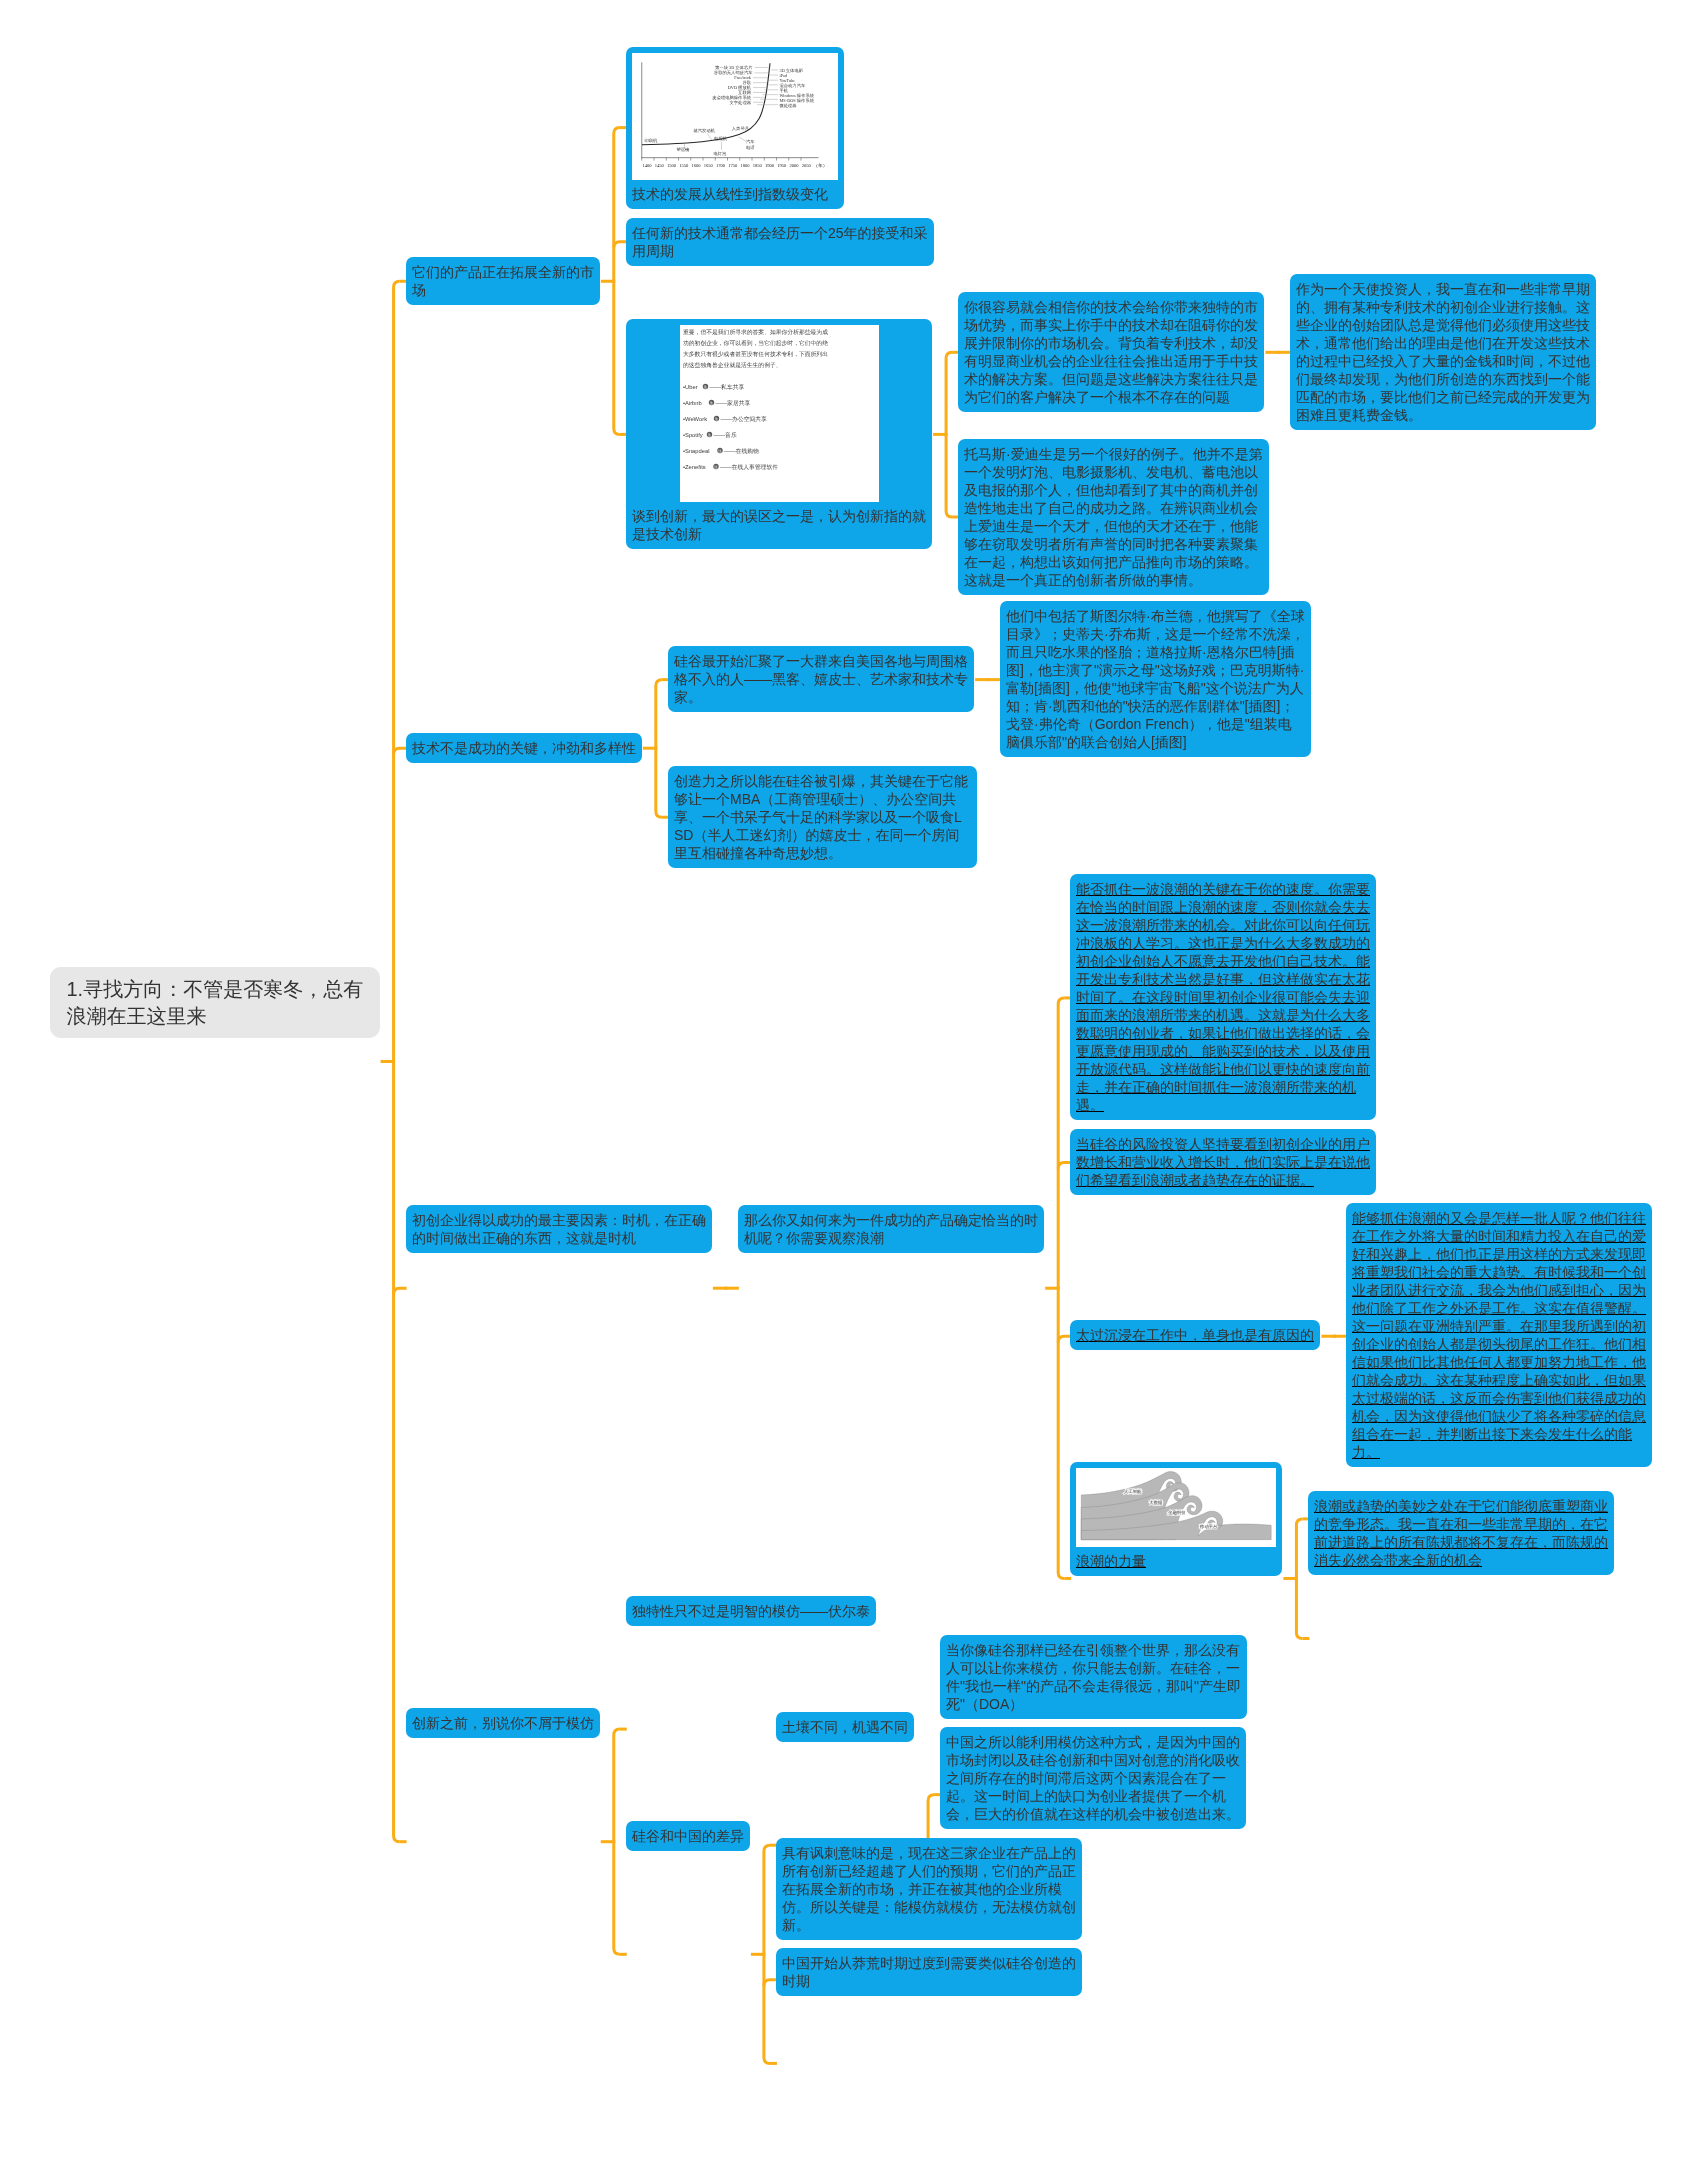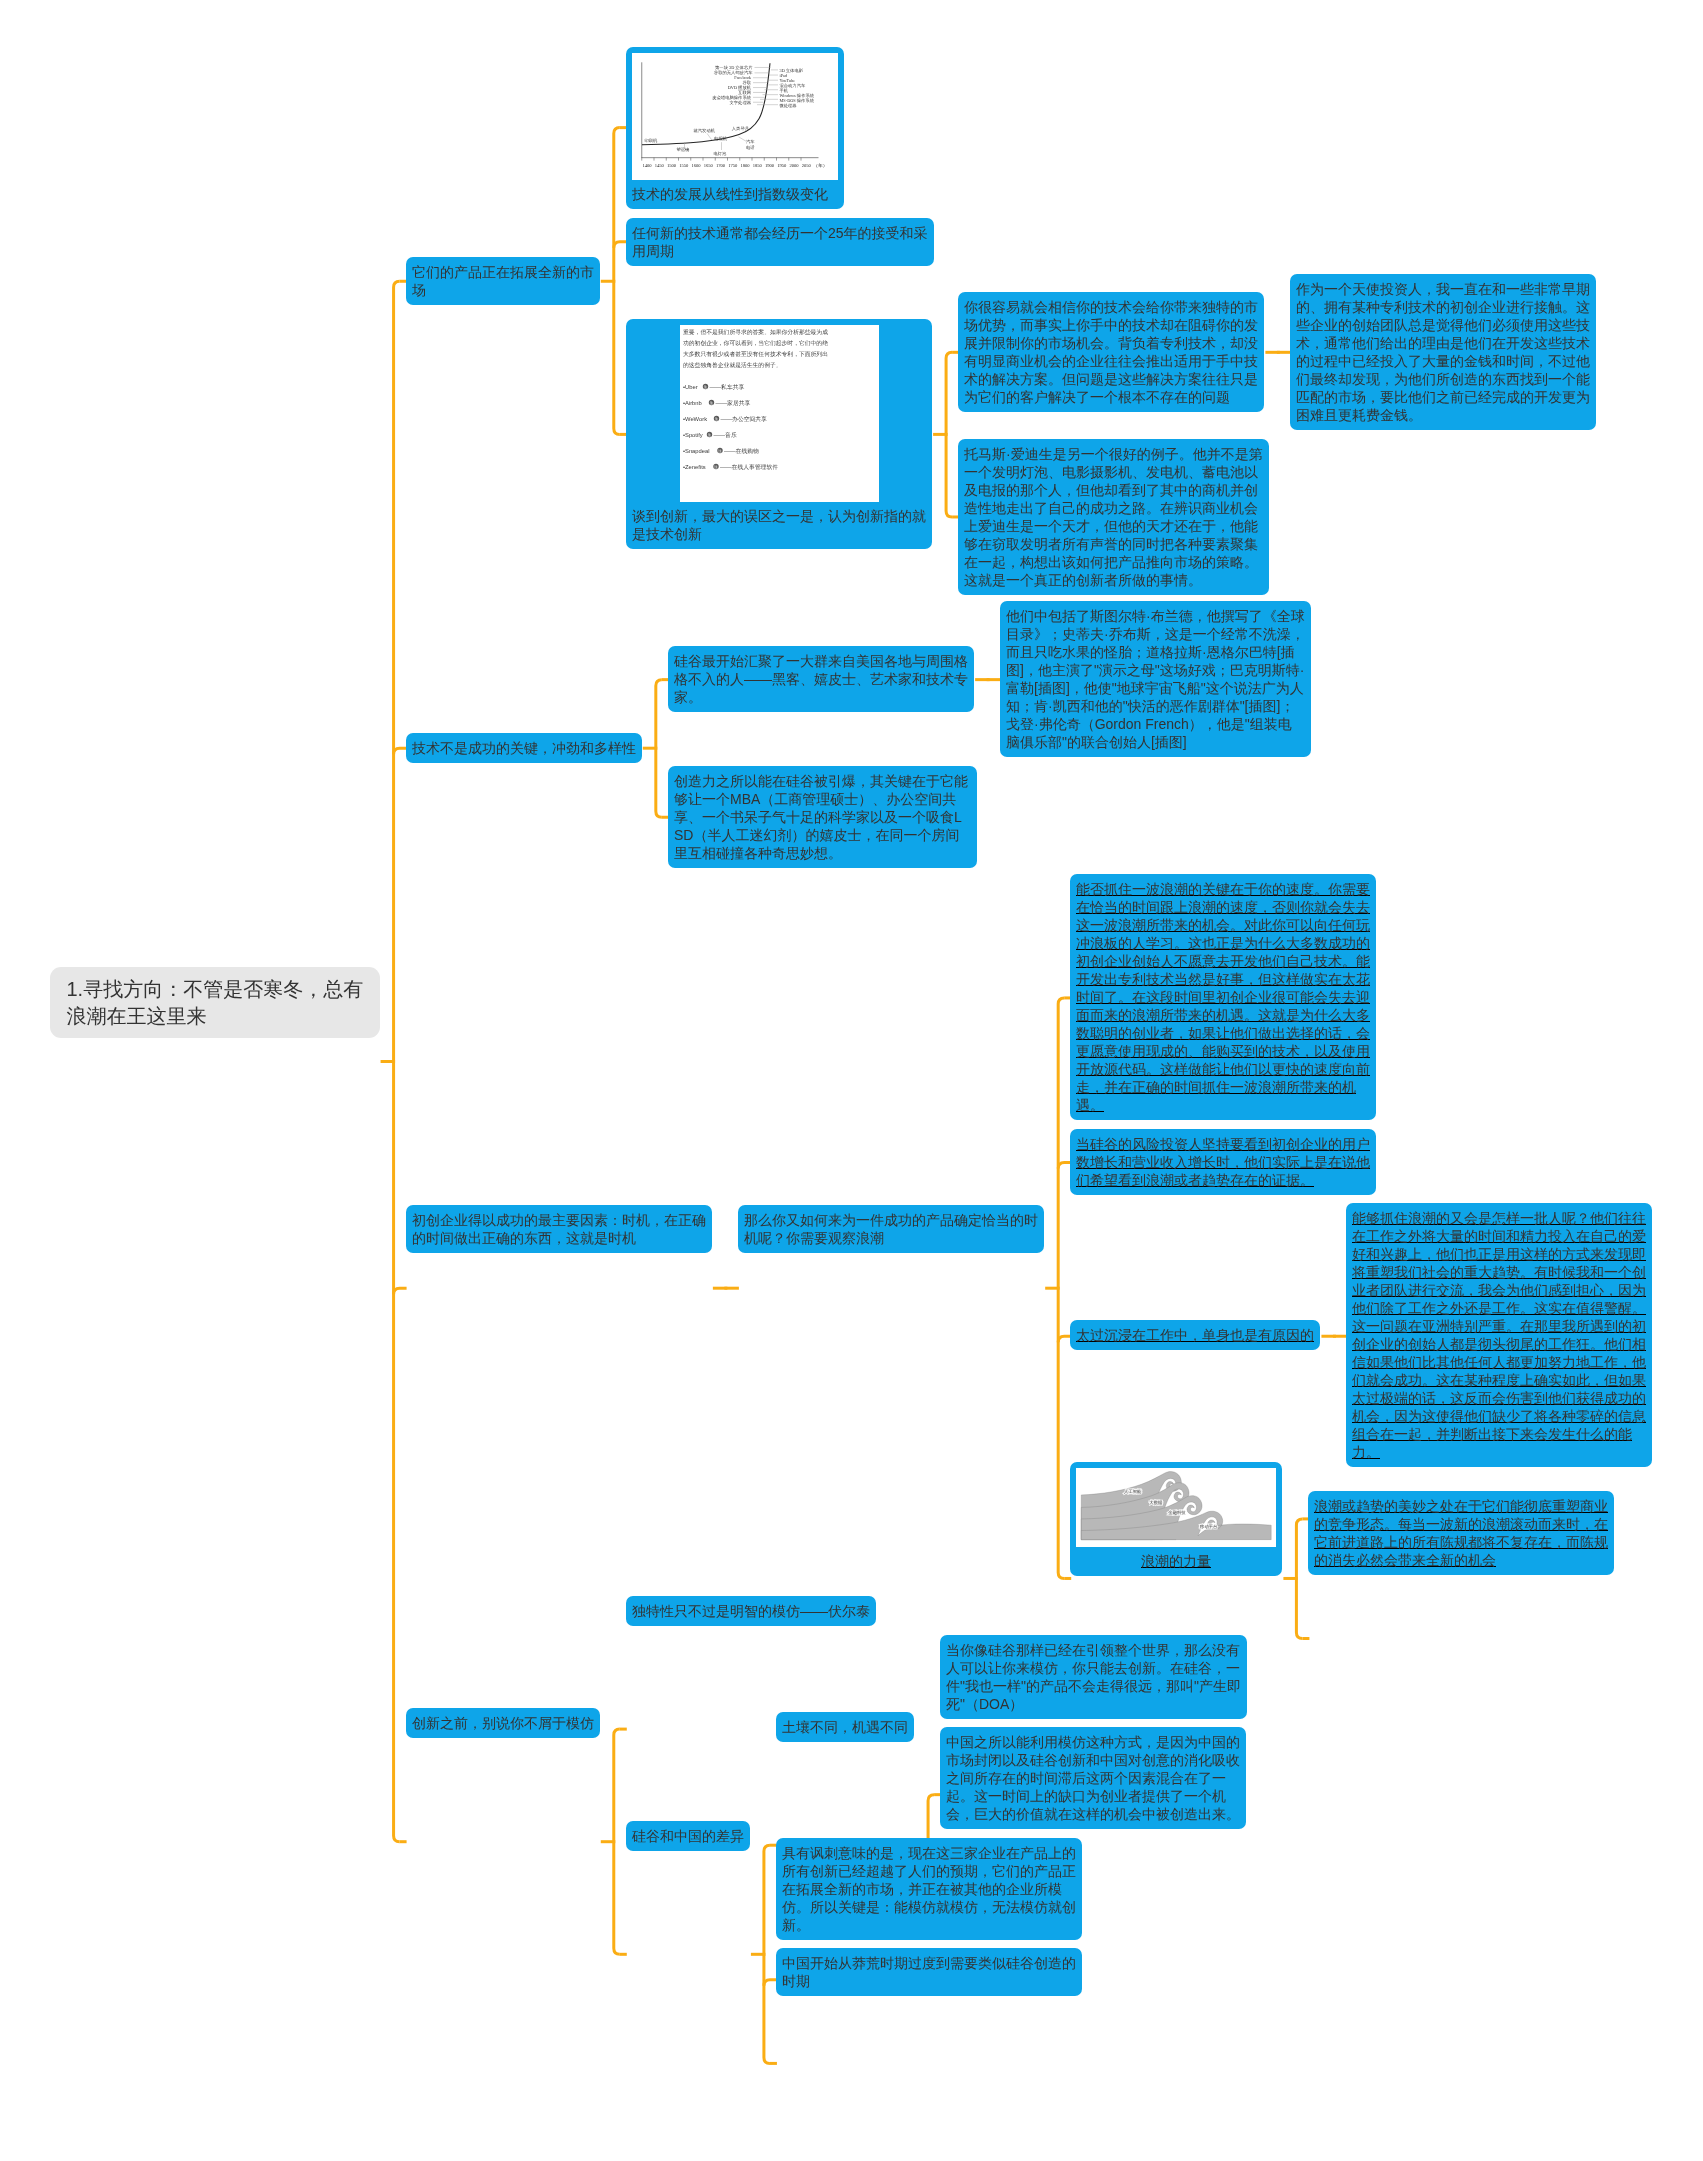--- a/index.html
+++ b/index.html
@@ -339,21 +339,21 @@
                         <div class="nbox">
                           <div class="box" style="width: 306px; max-width: none;">
                             <span class="cap">能够抓住浪潮的又会是怎样一批人呢？他们往往在工作之外将大量的时间和精力投入在自己的爱好和兴趣上，他们也正是用这样的方式来发现即将重塑我们社会的重大趋势。有时候我和一个创业者团队进行交流，我会为他们感到担心，因为他们除了工作之外还是工作。这实在值得警醒。这一问题在亚洲特别严重。在那里我所遇到的初创企业的创始人都是彻头彻尾的工作狂。他们相信如果他们比其他任何人都更加努力地工作，他们就会成功。这在某种程度上确实如此，但如果太过极端的话，这反而会伤害到他们获得成功的机会，因为这使得他们缺少了将各种零碎的信息组合在一起，并判断出接下来会发生什么的能力。</span>
                           </div>
                         </div>
                       </div>
                     </div>
                   </div>
                   <div class="node" style="margin-top: 8.5px;">
                     <div class="nbox">
-                      <div class="box withimg" style="width: 212px; max-width: none; position: relative; top: -13.5px; text-align: center;">
+                      <div class="box withimg" style="width: 212px; max-width: none; position: relative; top: -13.5px;">
                         <div class="imgwrap"><svg width="200" height="75" viewBox="0 -6 400 156" xmlns="http://www.w3.org/2000/svg" style="font-size:28px">
 <rect x="0" y="-6" width="400" height="156" fill="#fff"></rect>
 <g fill="#b8b8b8" stroke="#7e7e7e" stroke-width="0.7" stroke-linejoin="round">
  <path d="M3 143 V50 C 44 49 92 41 128 28 C 148 21 164 11 176 5 C 190 -3 206 3 210 17 C 215 32 203 44 191 42 C 181 40 177 32 182 25 C 186 20 194 22 195 28 C 190 24 185 29 188 34 C 193 40 202 33 199 23 C 196 13 182 13 175 24 C 164 41 157 64 155 86 C 154 100 154 120 156 143 Z"></path>
  <path d="M3 143 V76 C 52 75 104 66 142 54 C 163 48 180 37 192 29 C 206 20 222 25 226 39 C 231 54 219 66 207 64 C 197 62 193 54 198 47 C 202 42 210 44 211 50 C 206 46 201 51 204 56 C 209 62 218 55 215 45 C 212 35 198 35 191 46 C 180 63 173 84 171 104 C 170 118 170 132 172 143 Z"></path>
  <path d="M3 143 V100 C 60 99 118 92 162 81 C 186 75 206 64 219 56 C 233 47 249 52 253 66 C 258 81 246 93 234 91 C 224 89 220 81 225 74 C 229 69 237 71 238 77 C 233 73 228 78 231 83 C 236 89 245 82 242 72 C 239 62 225 62 218 73 C 208 88 202 108 200 126 C 199 134 199 140 200 143 Z"></path>
  <path d="M3 143 V124 C 70 123 130 118 182 110 C 218 105 245 95 262 87 C 276 80 292 85 296 98 C 301 112 289 124 277 122 C 267 120 263 112 268 105 C 272 100 280 102 281 108 C 276 104 271 109 274 114 C 279 120 288 113 285 103 C 282 93 268 93 261 104 C 254 114 249 126 246 135 C 255 125 268 117 285 114 C 315 109 360 110 398 113 V143 Z"></path>
 </g>
 <g font-family="'Liberation Serif','DejaVu Serif',serif" font-size="9" text-anchor="middle">
  <g stroke="#ffffff" stroke-width="4.5" fill="#ffffff" opacity="0.85">
@@ -370,21 +370,21 @@
  </g>
 </g>
 </svg></div>
                         <span class="cap">浪潮的力量</span>
                       </div>
                     </div>
                     <div class="kids" style="margin-left: 26px;">
                       <div class="node">
                         <div class="nbox">
                           <div class="box" style="width: 306px; max-width: none;">
-                            <span class="cap">浪潮或趋势的美妙之处在于它们能彻底重塑商业的竞争形态。每当一波新的浪潮滚动而来时，在它前进道路上的所有陈规都将不复存在，而陈规的消失必然会带来全新的机会</span>
+                            <span class="cap">浪潮或趋势的美妙之处在于它们能彻底重塑商业的竞争形态。我一直在和一些非常早期的，在它前进道路上的所有陈规都将不复存在，而陈规的消失必然会带来全新的机会</span>
                           </div>
                         </div>
                       </div>
                     </div>
                   </div>
                 </div>
               </div>
             </div>
           </div>
           <div class="node" style="margin-top: 6.5px;">

